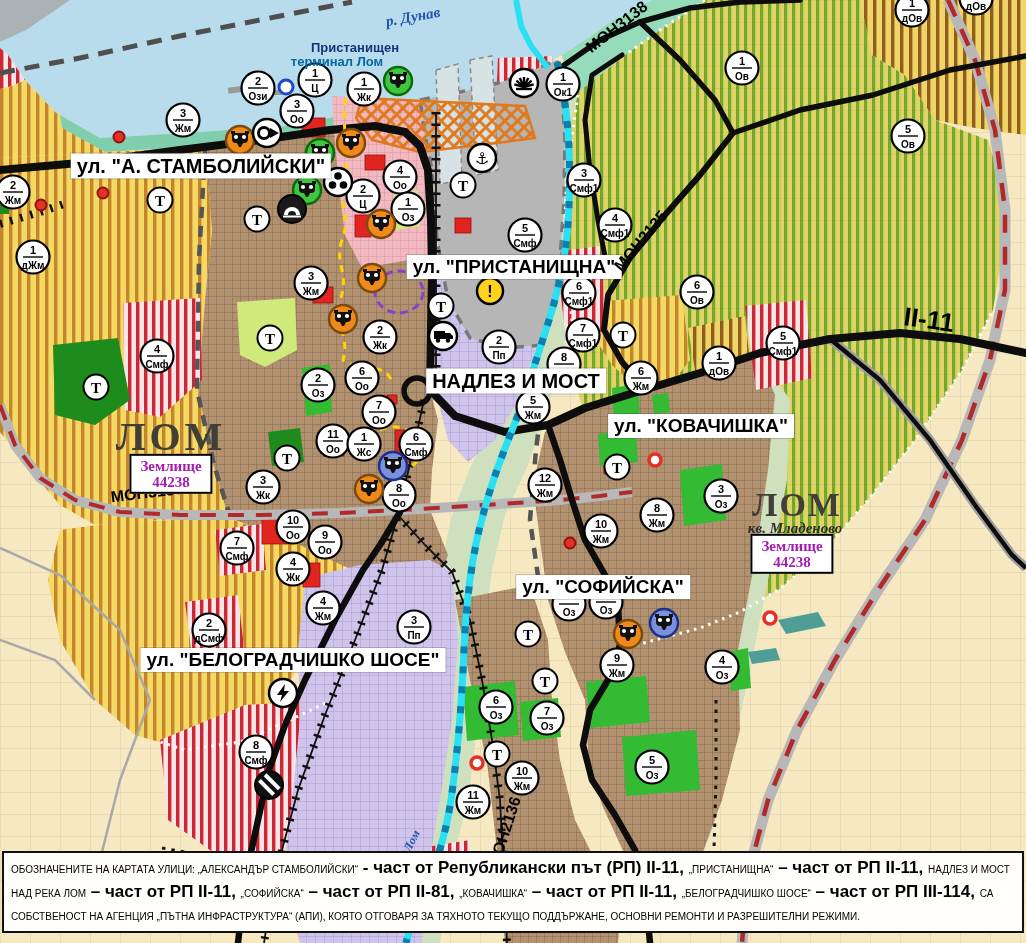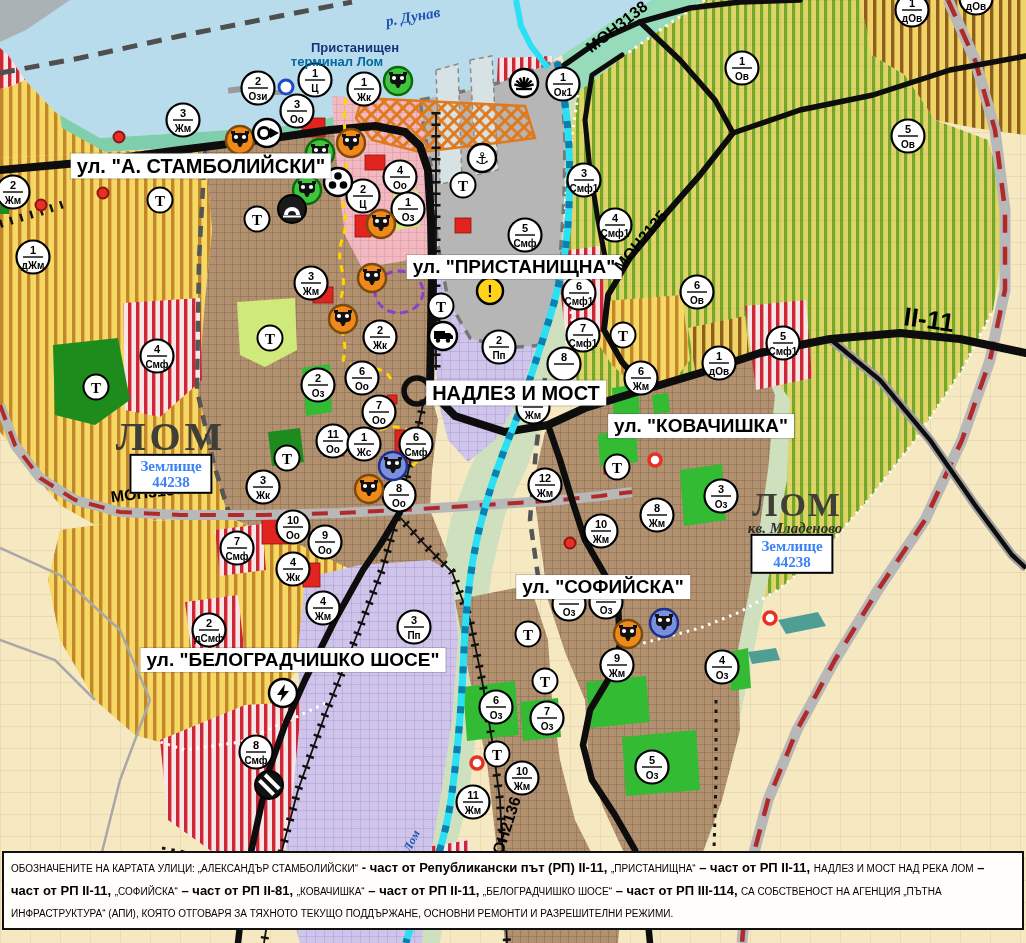--- a/index.html
+++ b/index.html
@@ -7,30 +7,30 @@
          font-family:"Liberation Sans",sans-serif;}
   .stage svg{position:absolute;left:0;top:0;}
   #labels{position:absolute;inset:0;pointer-events:none;}
   .street-label{position:absolute;transform:translate(-50%,-50%);background:#fff;color:#000;
     font-weight:bold;white-space:nowrap;padding:2px 6px;line-height:1.05;
     box-shadow:0 0 0 1px rgba(60,60,60,.25);}
   .plabel{position:absolute;white-space:nowrap;font-weight:bold;}
   .rlabel{position:absolute;white-space:nowrap;font-weight:bold;color:#000;}
   .zml{position:absolute;transform:translate(-50%,-50%);background:#fff;border:2px solid #000;
     font-family:"Liberation Serif",serif;font-weight:bold;text-align:center;line-height:1.08;
-    padding:2px 9px;font-size:15px;color:#3b82f6;white-space:nowrap;}
+    padding:2px 9px;font-size:15px;color:#a21caf;white-space:nowrap;}
   .mn{font:bold 11px "Liberation Sans",sans-serif;text-anchor:middle;fill:#000;}
   .mc{font:bold 10px "Liberation Sans",sans-serif;text-anchor:middle;fill:#000;}
   .mt{font:bold 15px "Liberation Serif",serif;text-anchor:middle;fill:#000;}
   .anch{font:bold 16px "DejaVu Sans",sans-serif;text-anchor:middle;fill:#000;}
   .bang{font:bold 16px "Liberation Sans",sans-serif;text-anchor:middle;fill:#000;}
   #note{position:absolute;left:2px;right:2px;top:851px;background:#fffefb;border:2px solid #111;
     color:#000;padding:3px 7px 4px 7px;line-height:1.42;}
   #note .h{font-weight:normal;font-size:10px;}
-  #note .n{font-weight:bold;font-size:13px;}
+  #note .n{font-weight:bold;font-size:17px;}
 </style>
 </head>
 <body>
 
 <div class="stage">
 
 <svg width="1026" height="943" viewBox="0 0 1026 943">
 <defs>
  <pattern id="agri" width="9" height="9" patternUnits="userSpaceOnUse">
           <rect width="9" height="9" fill="#f5d964"></rect>
@@ -791,21 +791,21 @@
         <circle r="6" fill="#fff" stroke="#e63026" stroke-width="3.5"></circle>
       </g>
       <g transform="translate(286 87)">
         <circle r="7" fill="#fff" stroke="#1d48c8" stroke-width="3"></circle>
       </g>
     </svg>
 
 <div id="labels">
       <div class="street-label" style="left: 201px; top: 166px; font-size: 20px;">ул. "А. СТАМБОЛИЙСКИ"</div>
       <div class="street-label" style="left: 514px; top: 267px; font-size: 19px;">ул. "ПРИСТАНИЩНА"</div>
-      <div class="street-label" style="left: 516px; top: 381px; font-size: 20px; margin-top: 12px;">НАДЛЕЗ И МОСТ</div>
+      <div class="street-label" style="left: 516px; top: 381px; font-size: 20px;">НАДЛЕЗ И МОСТ</div>
       <div class="street-label" style="left: 701px; top: 426px; font-size: 19px;">ул. "КОВАЧИШКА"</div>
       <div class="street-label" style="left: 603px; top: 587px; font-size: 19px;">ул. "СОФИЙСКА"</div>
       <div class="street-label" style="left: 293px; top: 660px; font-size: 19px;">ул. "БЕЛОГРАДЧИШКО ШОСЕ"</div>
       <div class="plabel" style="left: 413px; top: 17px; font-size: 15px; color: rgb(31, 83, 176); transform: translate(-50%, -50%) rotate(-10deg); font-family: &quot;Liberation Serif&quot;, serif; font-style: italic;">р. Дунав</div>
       <div class="plabel" style="left: 355px; top: 47px; font-size: 13px; color: rgb(21, 51, 122); transform: translate(-50%, -50%) rotate(0deg);">Пристанищен</div>
       <div class="plabel" style="left: 337px; top: 61px; font-size: 13px; color: #0369a1; transform: translate(-50%, -50%) rotate(0deg);">терминал Лом</div>
       <div class="plabel" style="left: 171px; top: 436px; font-size: 40px; color: rgb(63, 63, 56); transform: translate(-50%, -50%) rotate(0deg); font-family: &quot;Liberation Serif&quot;, serif; letter-spacing: 4px;">ЛОМ</div>
       <div class="plabel" style="left: 797px; top: 505px; font-size: 34px; color: rgb(63, 63, 56); transform: translate(-50%, -50%) rotate(0deg); font-family: &quot;Liberation Serif&quot;, serif; letter-spacing: 2px;">ЛОМ</div>
       <div class="plabel" style="left: 795px; top: 528px; font-size: 15px; color: rgb(46, 46, 46); transform: translate(-50%, -50%) rotate(0deg); font-family: &quot;Liberation Serif&quot;, serif; font-style: italic;">кв. Младеново</div>
       <div class="plabel" style="left: 412px; top: 841px; font-size: 12px; color: rgb(31, 83, 176); transform: translate(-50%, -50%) rotate(-63deg); font-family: &quot;Liberation Serif&quot;, serif; font-style: italic;">Лом</div>

